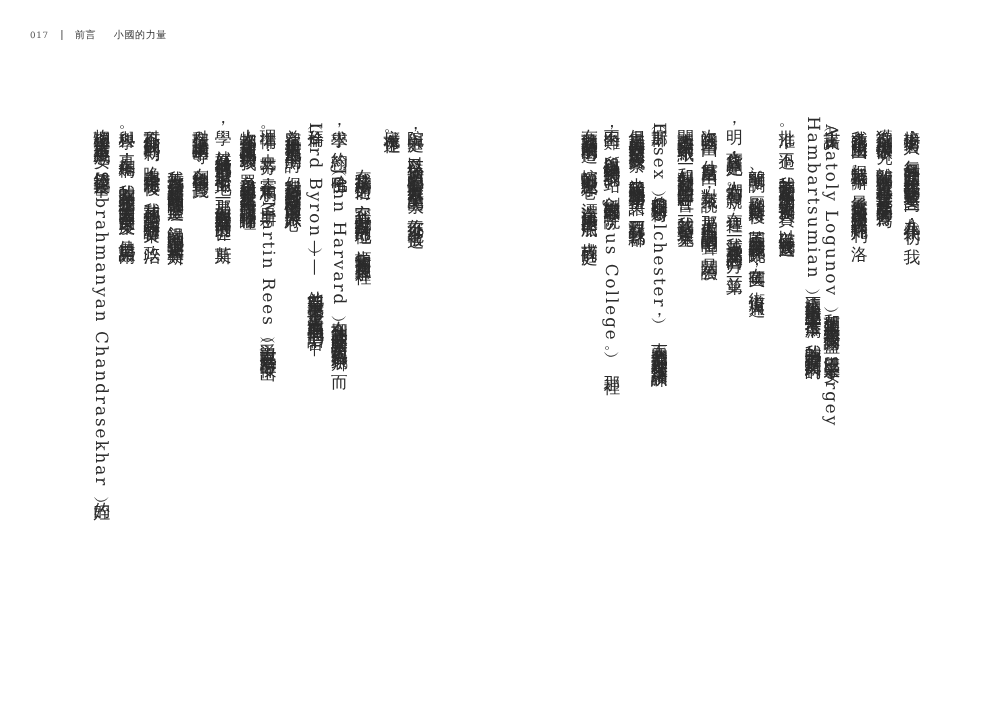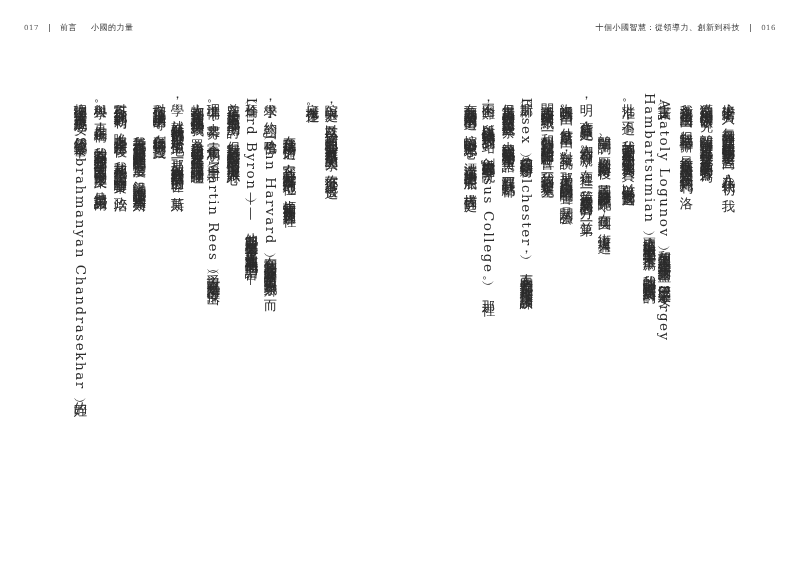--- a/index.html
+++ b/index.html
@@ -41,25 +41,20 @@
     <div class="col" style="left:189px;top:93px">人物都非常謙和地熱情接納我。眾多諾貝爾獎得主會在午餐時與我討論理論物理</div>
     <div class="col" style="left:169px;top:93px">學，就好像我與他們可以平起平坐似地。那是一個與蘇聯截然不同的世界。莫斯</div>
     <div class="col" style="left:151px;top:93px">科在理論上讚揚的平等，在劍橋得到了實踐。</div>
     <div class="col" style="left:131px;top:125px">我每天都在研討會和圖書館裡的閱覽室度過，飢渴地閱讀在葉里溫和莫斯</div>
     <div class="col" style="left:112px;top:93px">科不可能找到的期刊。晚上在學院用餐後，我和其他學生討論和辯論音樂、政治</div>
     <div class="col" style="left:92px;top:93px">與科學。正是在劍橋，我的室友向我介紹了英國的國民美食印度菜。他是諾貝爾</div>
     <div class="col" style="left:72px;top:93px">物理學獎得主蘇布拉馬尼安．錢德拉塞卡（Subrahmanyan Chandrasekhar）的姪</div>
   </div>
 
   <div class="page right">
-    <div class="header">
-      <span>十個小國智慧：從領導力、創新到科技</span>
-      <span class="bar"></span>
-      <span class="num">016</span>
-    </div>
     <div class="col" style="left:320px;top:93px">接近學術名人，每個月的津貼甚至比我教授的薪水還要高。一九八〇年代初，我</div>
     <div class="col" style="left:298px;top:93px">獲邀到劍橋大學做研究。離開蘇聯邊境是只有極少數菁英才能享受的奢侈行為。</div>
     <div class="col" style="left:278px;top:93px">我多次被阻止出國，但我堅持不懈。最後在莫斯科國立大學校長阿納托利．洛</div>
     <div class="col" style="left:256px;top:93px">古諾夫（Anatoly Logunov）和葉里溫國立大學校長謝爾蓋．漢巴楚米安（Sergey</div>
     <div class="col" style="left:241px;top:93px">Hambartsumian）這兩位受人敬重的學界人士推薦下，我的申請才得到莫斯科的</div>
     <div class="col" style="left:220px;top:93px">批准。不過，我的妻子和兩名年幼的孩子卻被扣為人質，以確保我會返國。</div>
     <div class="col" style="left:196px;top:125px">離開單調、壓抑的莫斯科後，英國立刻讓我眼花撩亂。在英國，街道燈火通</div>
     <div class="col" style="left:178px;top:93px">明，商店貨品充足，人們和藹可親。在這裡，我第一次窺見邪惡的西方，並第一</div>
     <div class="col" style="left:158px;top:93px">次呼吸到自由。什麼是自由？對我來說，那是人們自由說話的喧鬧聲，是閱讀公</div>
     <div class="col" style="left:139px;top:93px">開譴責政治家的報紙，和一個對監控感到陌生的寧靜社會。我的第一站是埃塞克</div>

